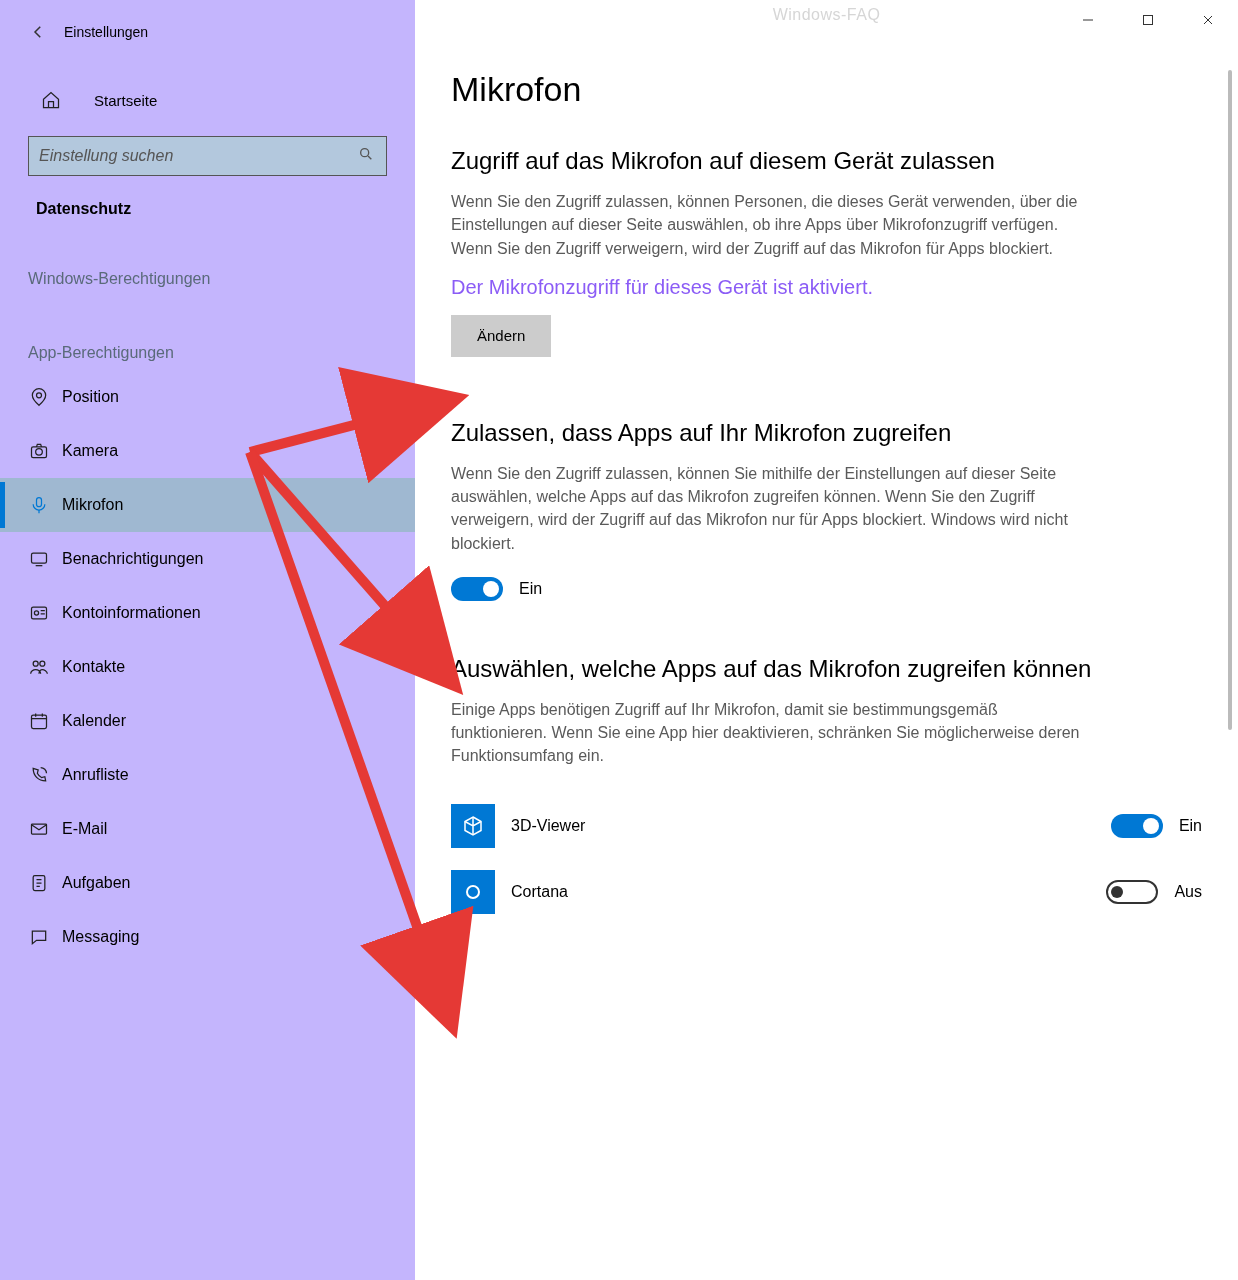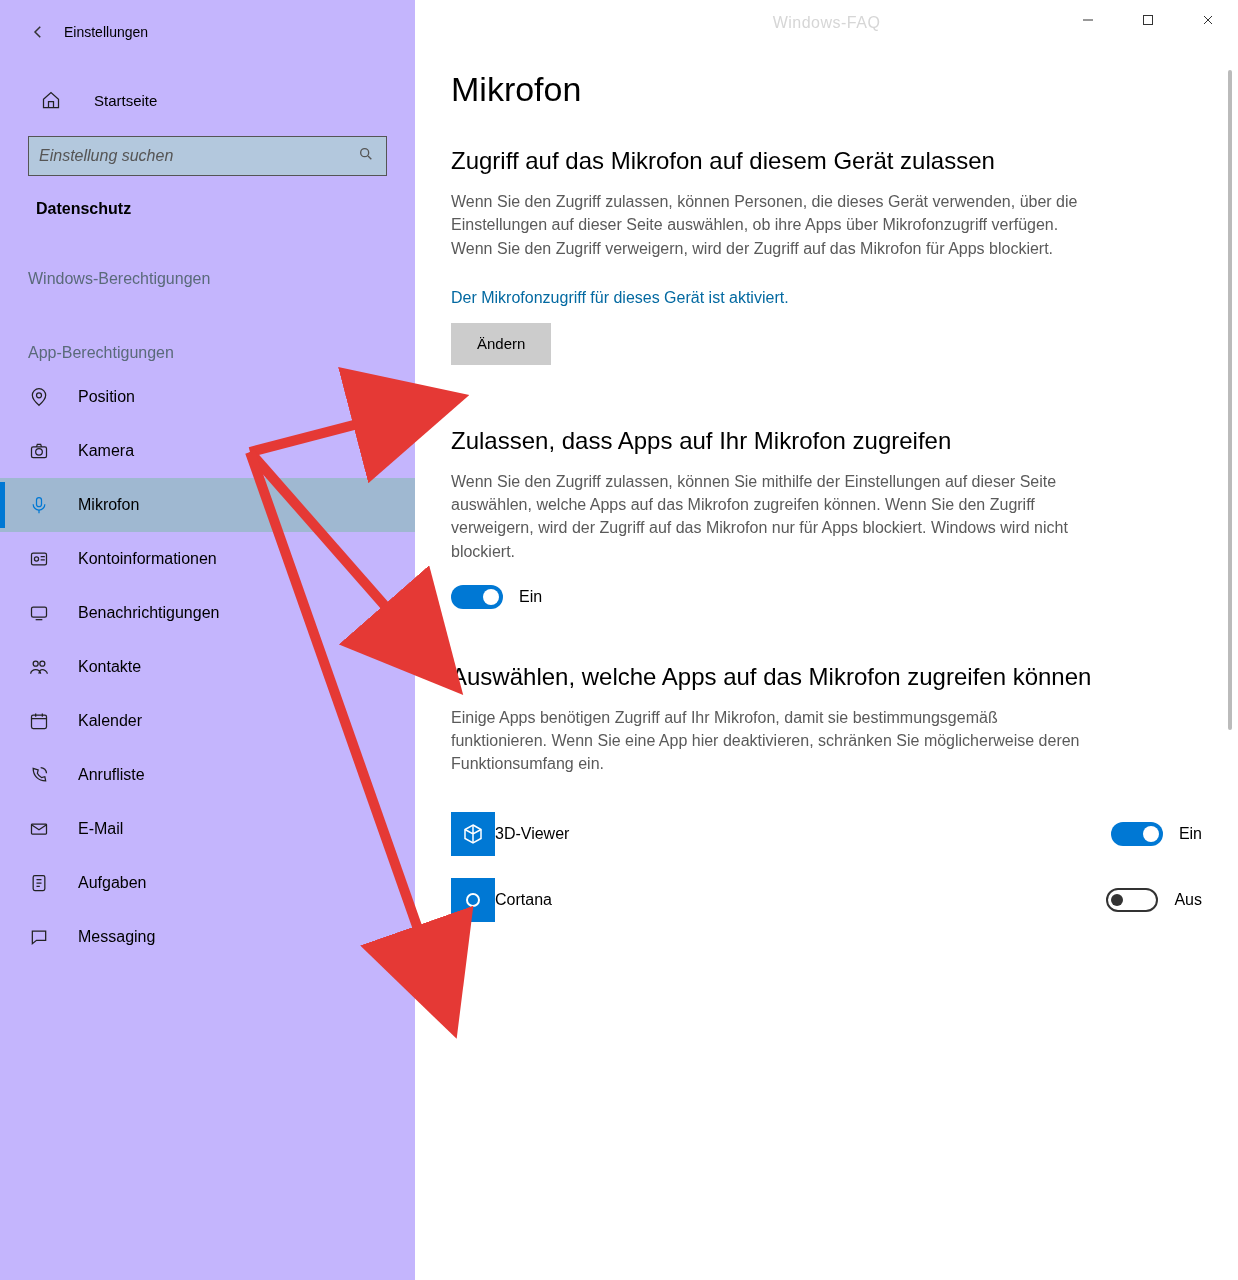--- a/index.html
+++ b/index.html
@@ -70,21 +70,21 @@
   .section-label {
     padding: 48px 28px 8px 28px;
     font-size: 16px;
     color: #5a6a7a;
   }
   .nav-item {
     display: flex;
     align-items: center;
     height: 54px;
     padding: 0 28px;
-    gap: 28px;
+    gap: 12px;
     font-size: 16px;
     color: #000;
     cursor: pointer;
     position: relative;
   }
   .nav-item.selected {
     background: #9fb8d1;
   }
   .nav-item.selected::before {
     content: "";
@@ -116,21 +116,21 @@
     gap: 0;
   }
   .tb-btn {
     width: 60px; height: 40px;
     display: flex; align-items: center; justify-content: center;
     color: #333; font-size: 14px;
     cursor: pointer;
   }
   .watermark {
     position: absolute;
-    top: 14px; left: 50%; transform: translateX(-50%);
+    top: 6px; left: 50%; transform: translateX(-50%);
     font-size: 16px; color: #d6d6d6; font-weight: 300;
     letter-spacing: 0.5px;
   }
   .scrollbar-thumb {
     position: absolute;
     right: 6px; top: 70px;
     width: 4px; height: 660px;
     background: #bbb;
     border-radius: 2px;
   }
@@ -146,23 +146,23 @@
     line-height: 1.3;
   }
   p.section-desc {
     margin-top: 14px;
     font-size: 16px;
     color: #5a5a5a;
     line-height: 1.45;
     max-width: 640px;
   }
   .status-line {
-    margin-top: 29px;
-    font-size: 16px;
-    color: #0369a1;
+    margin-top: 16px;
+    font-size: 20px;
+    color: #8b5cf6;
   }
   .btn {
     margin-top: 16px;
     background: #ccc;
     border: none;
     padding: 0 26px;
     height: 42px;
     font-size: 15px;
     cursor: pointer;
   }
@@ -186,20 +186,21 @@
     border-radius: 50%;
     top: 50%; transform: translateY(-50%);
   }
   .toggle.on .knob { background: #fff; right: 4px; }
   .toggle.off .knob { background: #333; left: 3px; width: 12px; height: 12px; }
   .toggle-label { font-size: 16px; }
   .app-list { margin-top: 26px; }
   .app-row {
     display: flex; align-items: center;
     height: 66px;
+    gap: 16px;
   }
   .app-icon {
     width: 44px; height: 44px;
     background: #0078d4;
     display: flex; align-items: center; justify-content: center;
     color: #fff; font-size: 20px;
   }
   .app-name { font-size: 16px; flex: 1; }
   .app-row .toggle-row { margin-top: 0; }
 
@@ -278,35 +279,35 @@
             <rect x="9" y="3" width="6" height="11" rx="3"></rect>
             <path d="M5 11a7 7 0 0 0 14 0"></path>
             <path d="M12 18v4"></path>
           </svg>
       </span>
       <span>Mikrofon</span>
     </div>
     <div class="nav-item">
       <span class="icon-slot">
         <svg viewBox="0 0 24 24">
+            <rect x="3" y="5" width="18" height="12" rx="2"></rect>
+            <path d="M8 20h8"></path>
+          </svg>
+      </span>
+      <span>Benachrichtigungen</span>
+    </div>
+    <div class="nav-item">
+      <span class="icon-slot">
+        <svg viewBox="0 0 24 24">
             <rect x="3" y="5" width="18" height="14" rx="2"></rect>
             <circle cx="9" cy="12" r="2.5"></circle>
             <path d="M14 9h5M14 13h5"></path>
           </svg>
       </span>
       <span>Kontoinformationen</span>
-    </div>
-    <div class="nav-item">
-      <span class="icon-slot">
-        <svg viewBox="0 0 24 24">
-            <rect x="3" y="5" width="18" height="12" rx="2"></rect>
-            <path d="M8 20h8"></path>
-          </svg>
-      </span>
-      <span>Benachrichtigungen</span>
     </div>
     <div class="nav-item">
       <span class="icon-slot">
         <svg viewBox="0 0 24 24">
             <circle cx="8" cy="8" r="3"></circle>
             <circle cx="16" cy="8" r="3"></circle>
             <path d="M2 20c0-3 3-5 6-5s6 2 6 5M12 20c0-3 2-5 4-5s6 2 6 5"></path>
           </svg>
       </span>
       <span>Kontakte</span>

